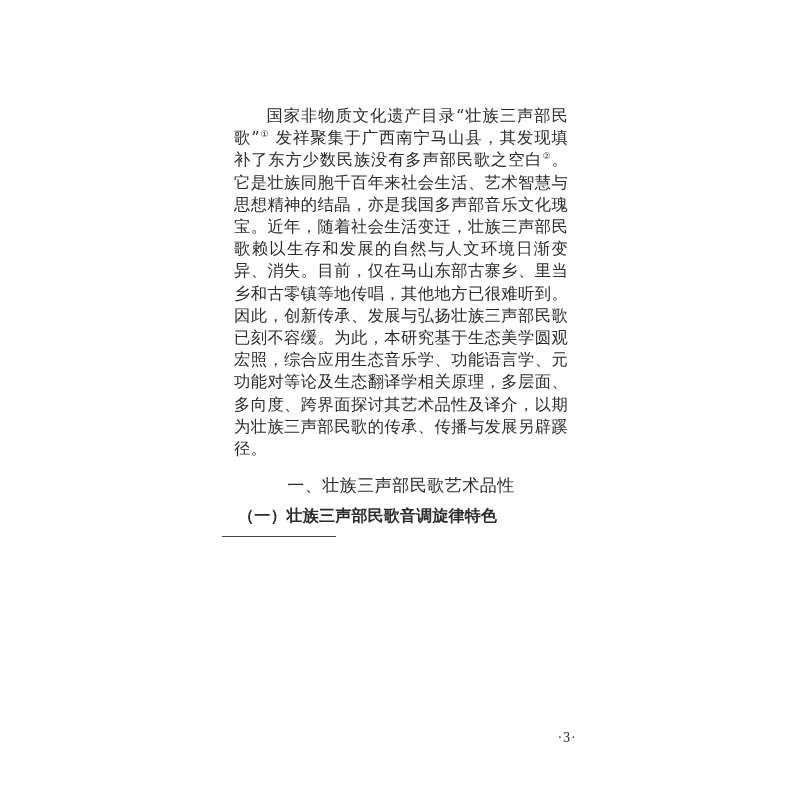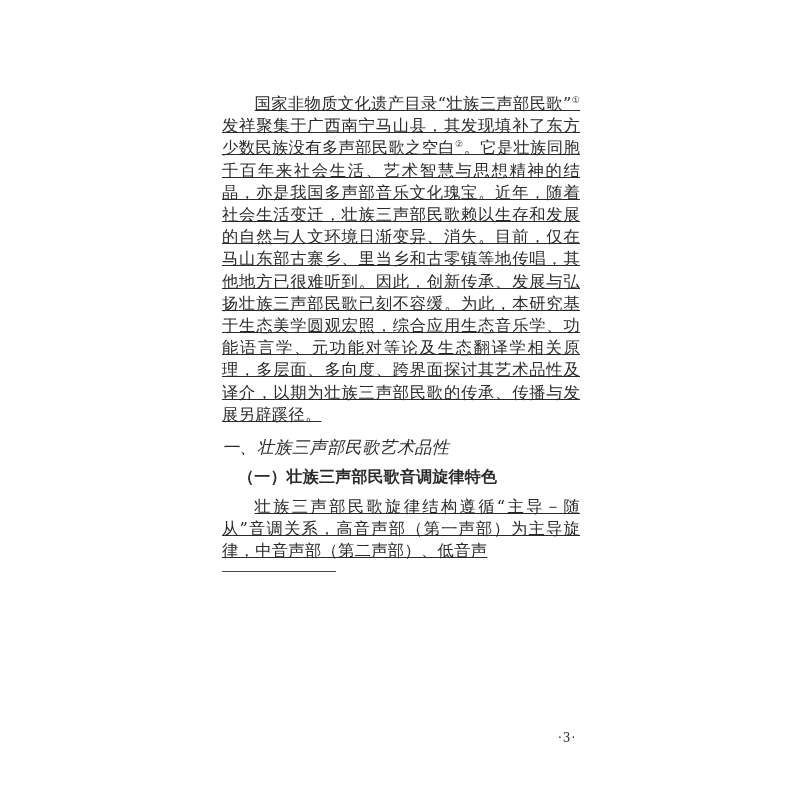--- a/index.html
+++ b/index.html
@@ -15,47 +15,46 @@
     font-family: "DejaVu Serif", "Liberation Serif", serif;
     color: #2a2a2a;
   }
   .page {
     position: absolute;
     left: 222px;
     top: 93px;
     width: 358px;
   }
   .para {
-    margin: 0;
+    margin: 12px;
     font-size: 16.3px;
     line-height: 22.2px;
     text-align: justify;
     text-indent: 2em;
     letter-spacing: 0.3px;
-    text-decoration: underline;
   }
   .para sup {
     font-size: 9px;
     vertical-align: 6px;
     line-height: 0;
   }
   .h1 {
     margin: 8px 0 6px 0;
+    text-align: center;
     font-size: 17px;
     line-height: 26px;
     font-weight: normal;
     letter-spacing: 0.5px;
-    font-style: italic;
   }
   .h2 {
     margin: 6px 0 6px 0;
     font-size: 16px;
     line-height: 24px;
     font-weight: bold;
-    font-family: Liberation Mono, monospace;
+    font-family: Liberation Sans, sans-serif;
     padding-left: 16px;
     letter-spacing: 0.2px;
   }
   .rule {
     width: 114px;
     height: 0;
     border-top: 1px solid #444;
     margin: 8px 0 10px 0;
   }
   .page-number {
@@ -71,19 +70,18 @@
 
 <div class="page">
 
   <p class="para"><span>国家非物质文化遗产目录“壮族三声部民歌”</span><sup>①</sup><span> 发祥聚集于广西南宁马山县，其发现填补了东方少数民族没有多声部民歌之空白</span><sup>②</sup><span>。它是壮族同胞千百年来社会生活、艺术智慧与思想精神的结晶，亦是我国多声部音乐文化瑰宝。近年，随着社会生活变迁，壮族三声部民歌赖以生存和发展的自然与人文环境日渐变异、消失。目前，仅在马山东部古寨乡、里当乡和古零镇等地传唱，其他地方已很难听到。因此，创新传承、发展与弘扬壮族三声部民歌已刻不容缓。为此，本研究基于生态美学圆观宏照，综合应用生态音乐学、功能语言学、元功能对等论及生态翻译学相关原理，多层面、多向度、跨界面探讨其艺术品性及译介，以期为壮族三声部民歌的传承、传播与发展另辟蹊径。</span></p>
 
   <h2 class="h1">一、壮族三声部民歌艺术品性</h2>
 
 
   <h3 class="h2">（一）壮族三声部民歌音调旋律特色</h3>
 
-  <p class="para">壮族三声部民歌旋律结构遵循“主导－随从”音调关系，高音声部（第一声部）为主导旋律，中音声部（第二声部）、低音声</p>
 
   <div class="rule"></div>
 
 </div>
 
 <div class="page-number">·3·</div>
 
 </body></html>

